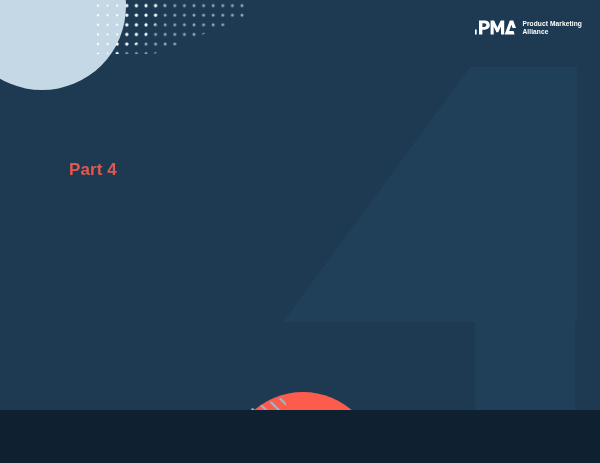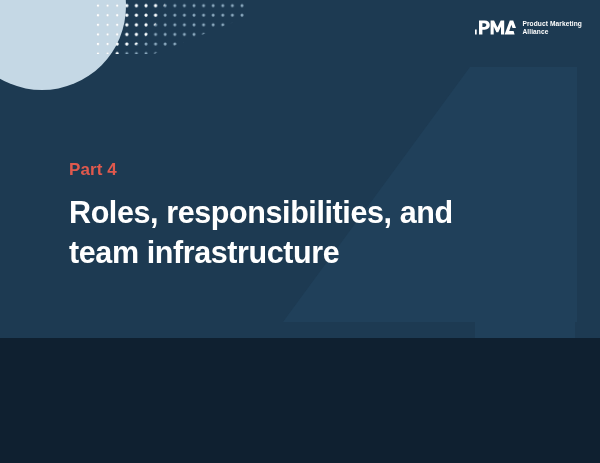--- a/index.html
+++ b/index.html
@@ -4,21 +4,21 @@
 <title>Part 4 Section Slide</title>
 <style>
   html, body {
     margin: 0;
     padding: 0;
     background: #0f2030;
   }
   .slide {
     position: relative;
     width: 600px;
-    height: 338px;
+    height: 410px;
     overflow: hidden;
     background: #1d3a52;
     font-family: "Liberation Sans", sans-serif;
     -webkit-font-smoothing: antialiased;
   }
 
   
   .watermark-4 {
     position: absolute;
     left: 0;
@@ -184,16 +184,15 @@
       <path d="M29.6 15.5 L34.8 1.5 L38.2 1.5 L41 9 L37.5 9 L36.4 5.7 L34.2 12 L38.6 12 L39.6 15.5 Z" fill="#ffffff"></path>
     </svg>
     <div class="logo-words">
       <span>Product Marketing</span>
       <span>Alliance</span>
     </div>
   </div>
 
   <div class="text-block">
     <p class="eyebrow">Part 4</p>
-    <h1 class="headline">Roles, responsibilities, and team infrastructure</h1>
   </div>
 
 </div>
 
 </body></html>

